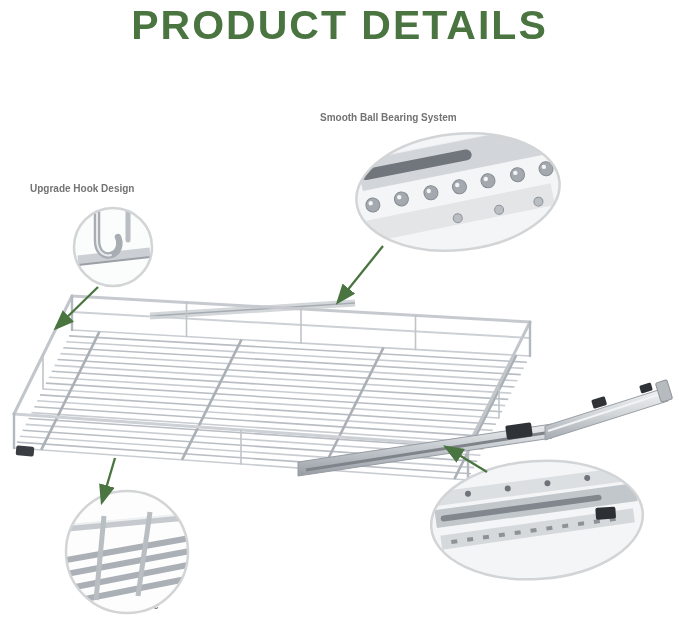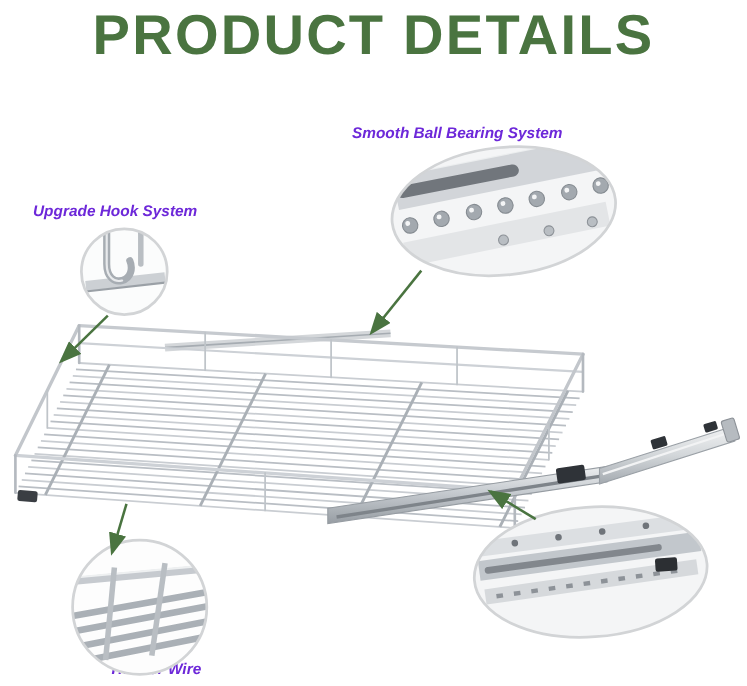--- a/index.html
+++ b/index.html
@@ -3,42 +3,41 @@
 <meta charset="utf-8">
 <style>
   html,body{margin:0;padding:0;background:#ffffff;}
   .stage{
     position:relative;width:679px;height:624px;background:#ffffff;
     overflow:hidden;font-family:"Liberation Sans", sans-serif;
   }
   .art{position:absolute;left:0;top:0;width:679px;height:624px;}
   .title{
     position:absolute;left:0;top:2px;width:100%;margin:0;
-    text-align:center;font-size:51px;font-weight:bold;letter-spacing:2px;
+    text-align:center;font-size:41px;font-weight:bold;letter-spacing:2px;
     color:#4a7440;
   }
   .label{
-    position:absolute;font-size:14px;font-weight:bold;color:#6d28d9;
+    position:absolute;font-size:10px;font-weight:bold;color:#737373;
     white-space:nowrap;
-    font-style:italic;
   }
   .label-bearing{left:320px;top:112px;}
   .label-hook{left:30px;top:183px;}
   .label-wire{left:99px;top:600px;}
   .label-rail{left:428px;top:580px;}
 </style>
 </head>
 <body>
 
 <div class="stage">
 
   <h1 class="title">PRODUCT DETAILS</h1>
 
   <div class="label label-bearing">Smooth Ball Bearing System</div>
-  <div class="label label-hook">Upgrade Hook System</div>
+  <div class="label label-hook">Upgrade Hook Design</div>
   <div class="label label-wire">Thicker Wire</div>
 
   <svg class="art" viewBox="0 0 679 624">
     <defs>
       <marker id="ah" markerWidth="9" markerHeight="7" refX="7.5" refY="3.5" orient="auto">
         <path d="M0,0 L9,3.5 L0,7 Z" fill="#4a7440"></path>
       </marker>
       <linearGradient id="railGrad" x1="0" y1="0" x2="0" y2="1">
         <stop offset="0" stop-color="#eceeef"></stop>
         <stop offset="0.45" stop-color="#c6cbd0"></stop>

